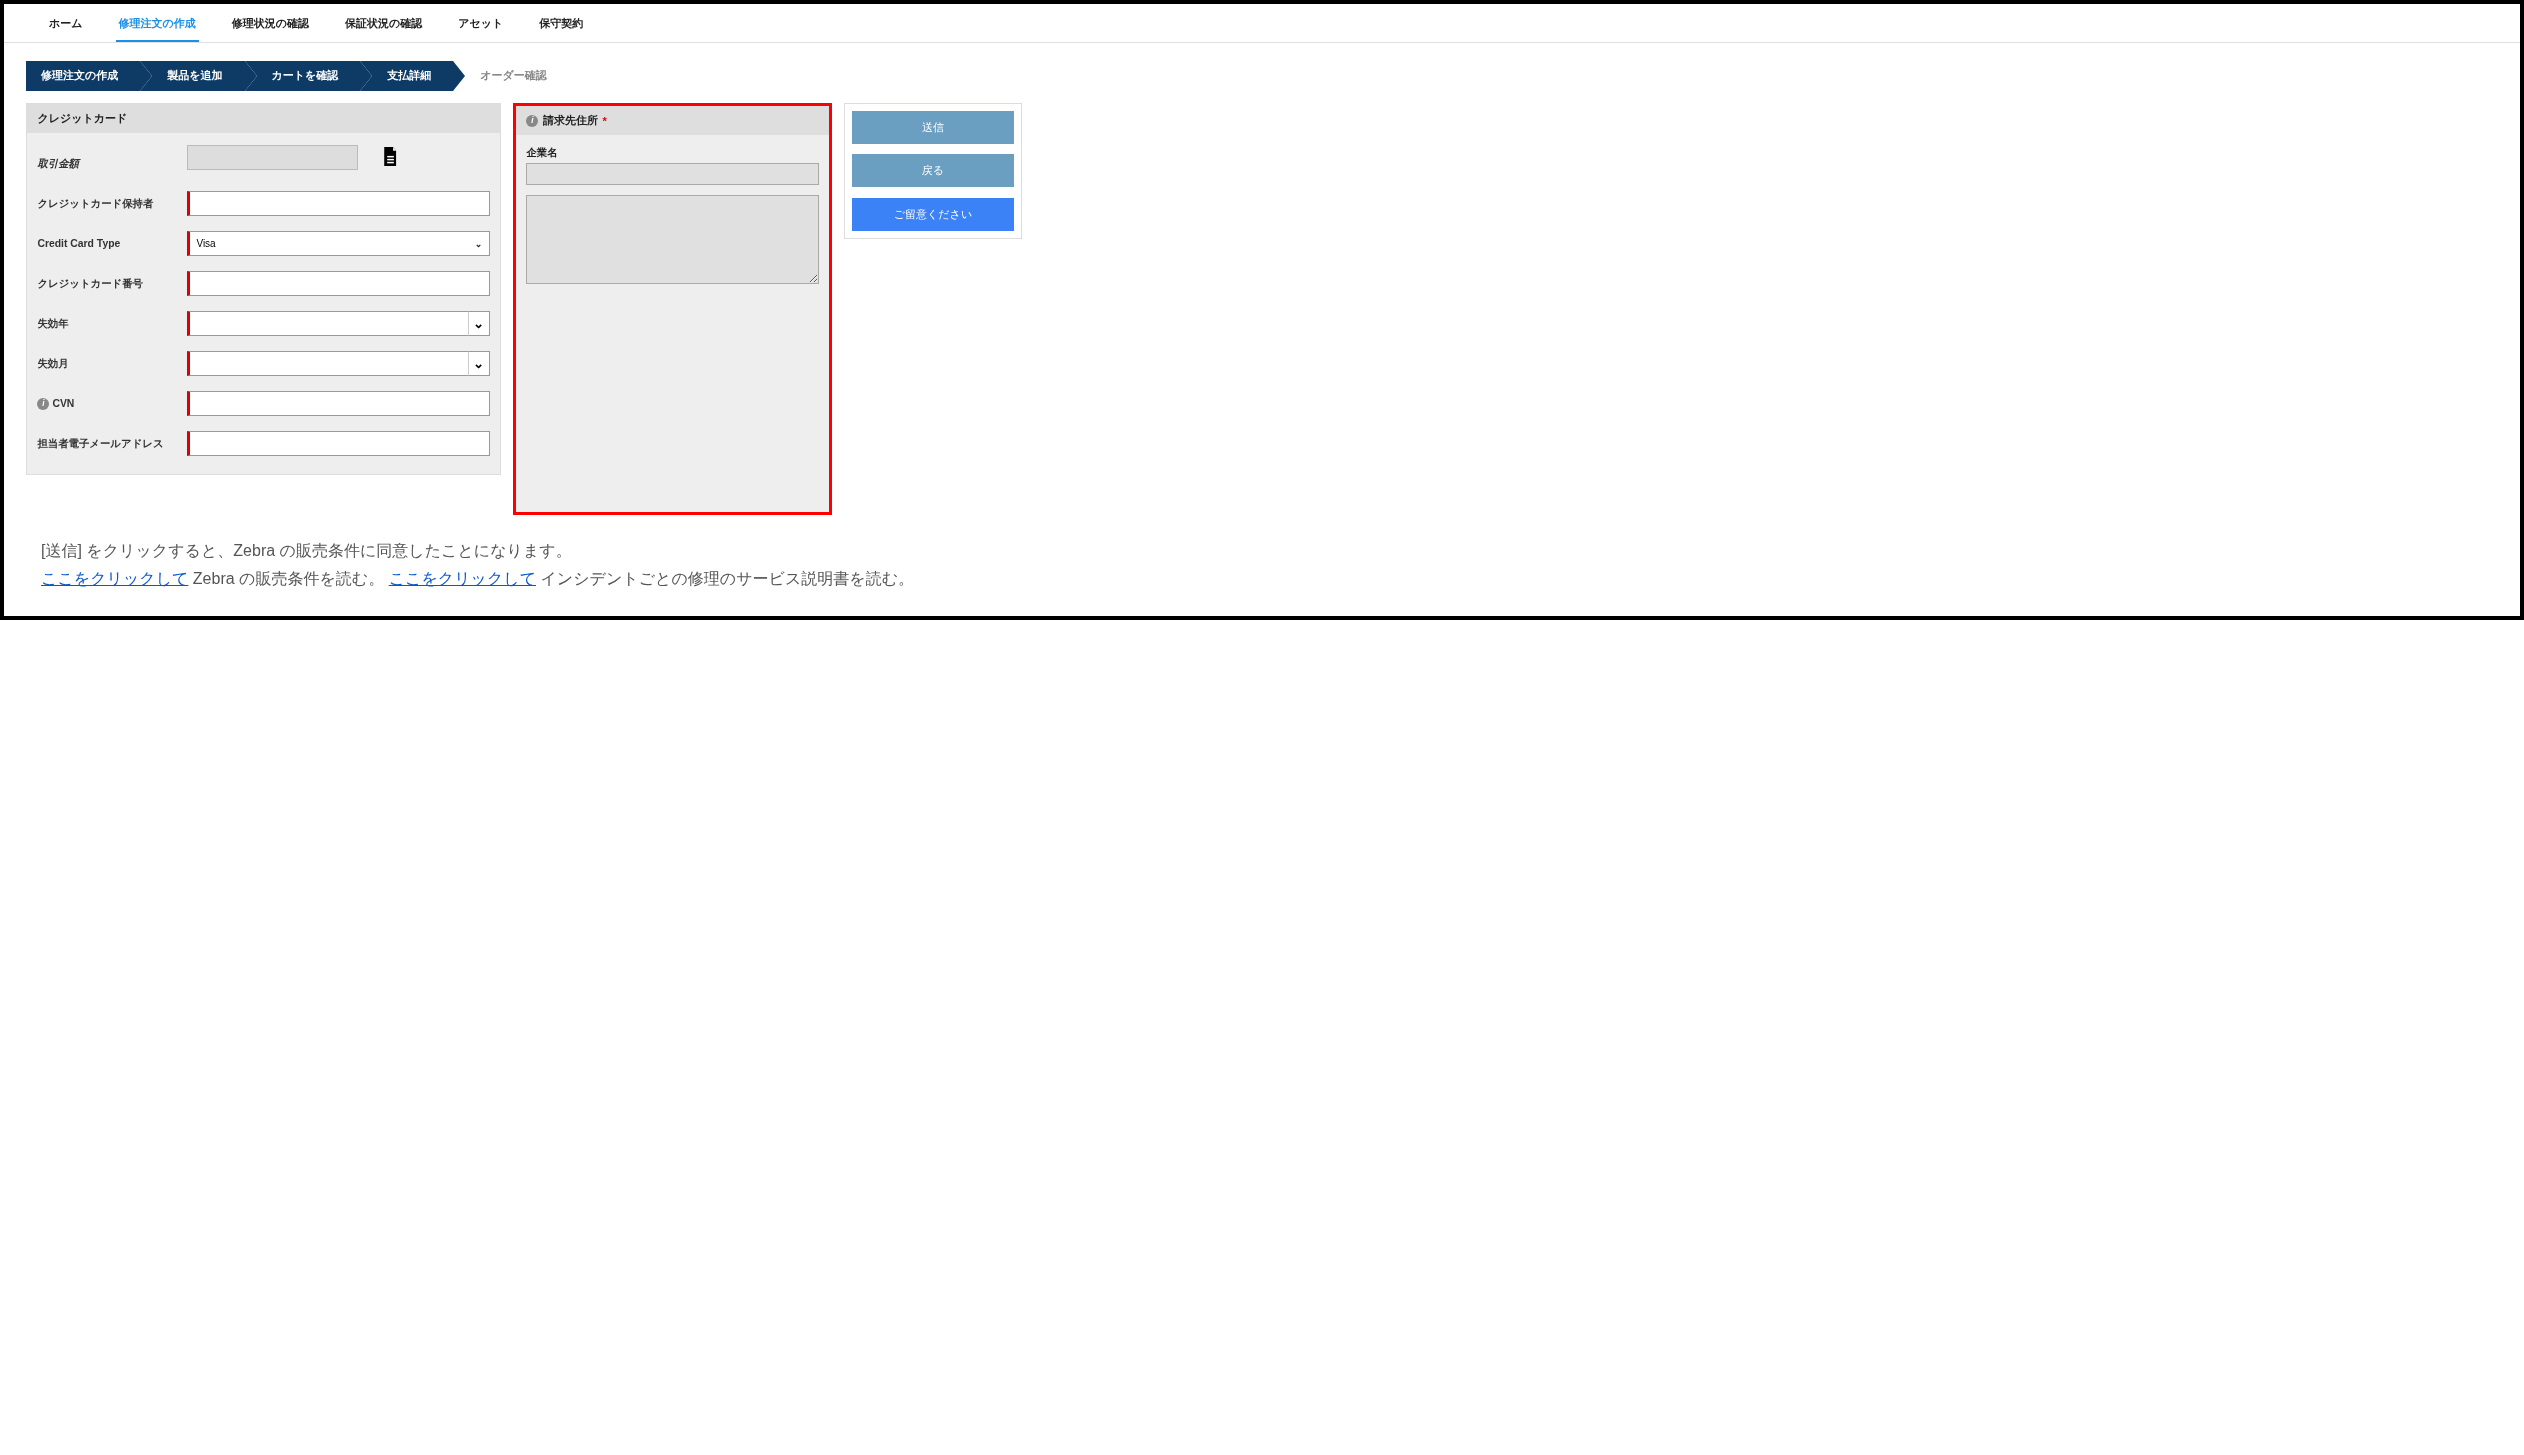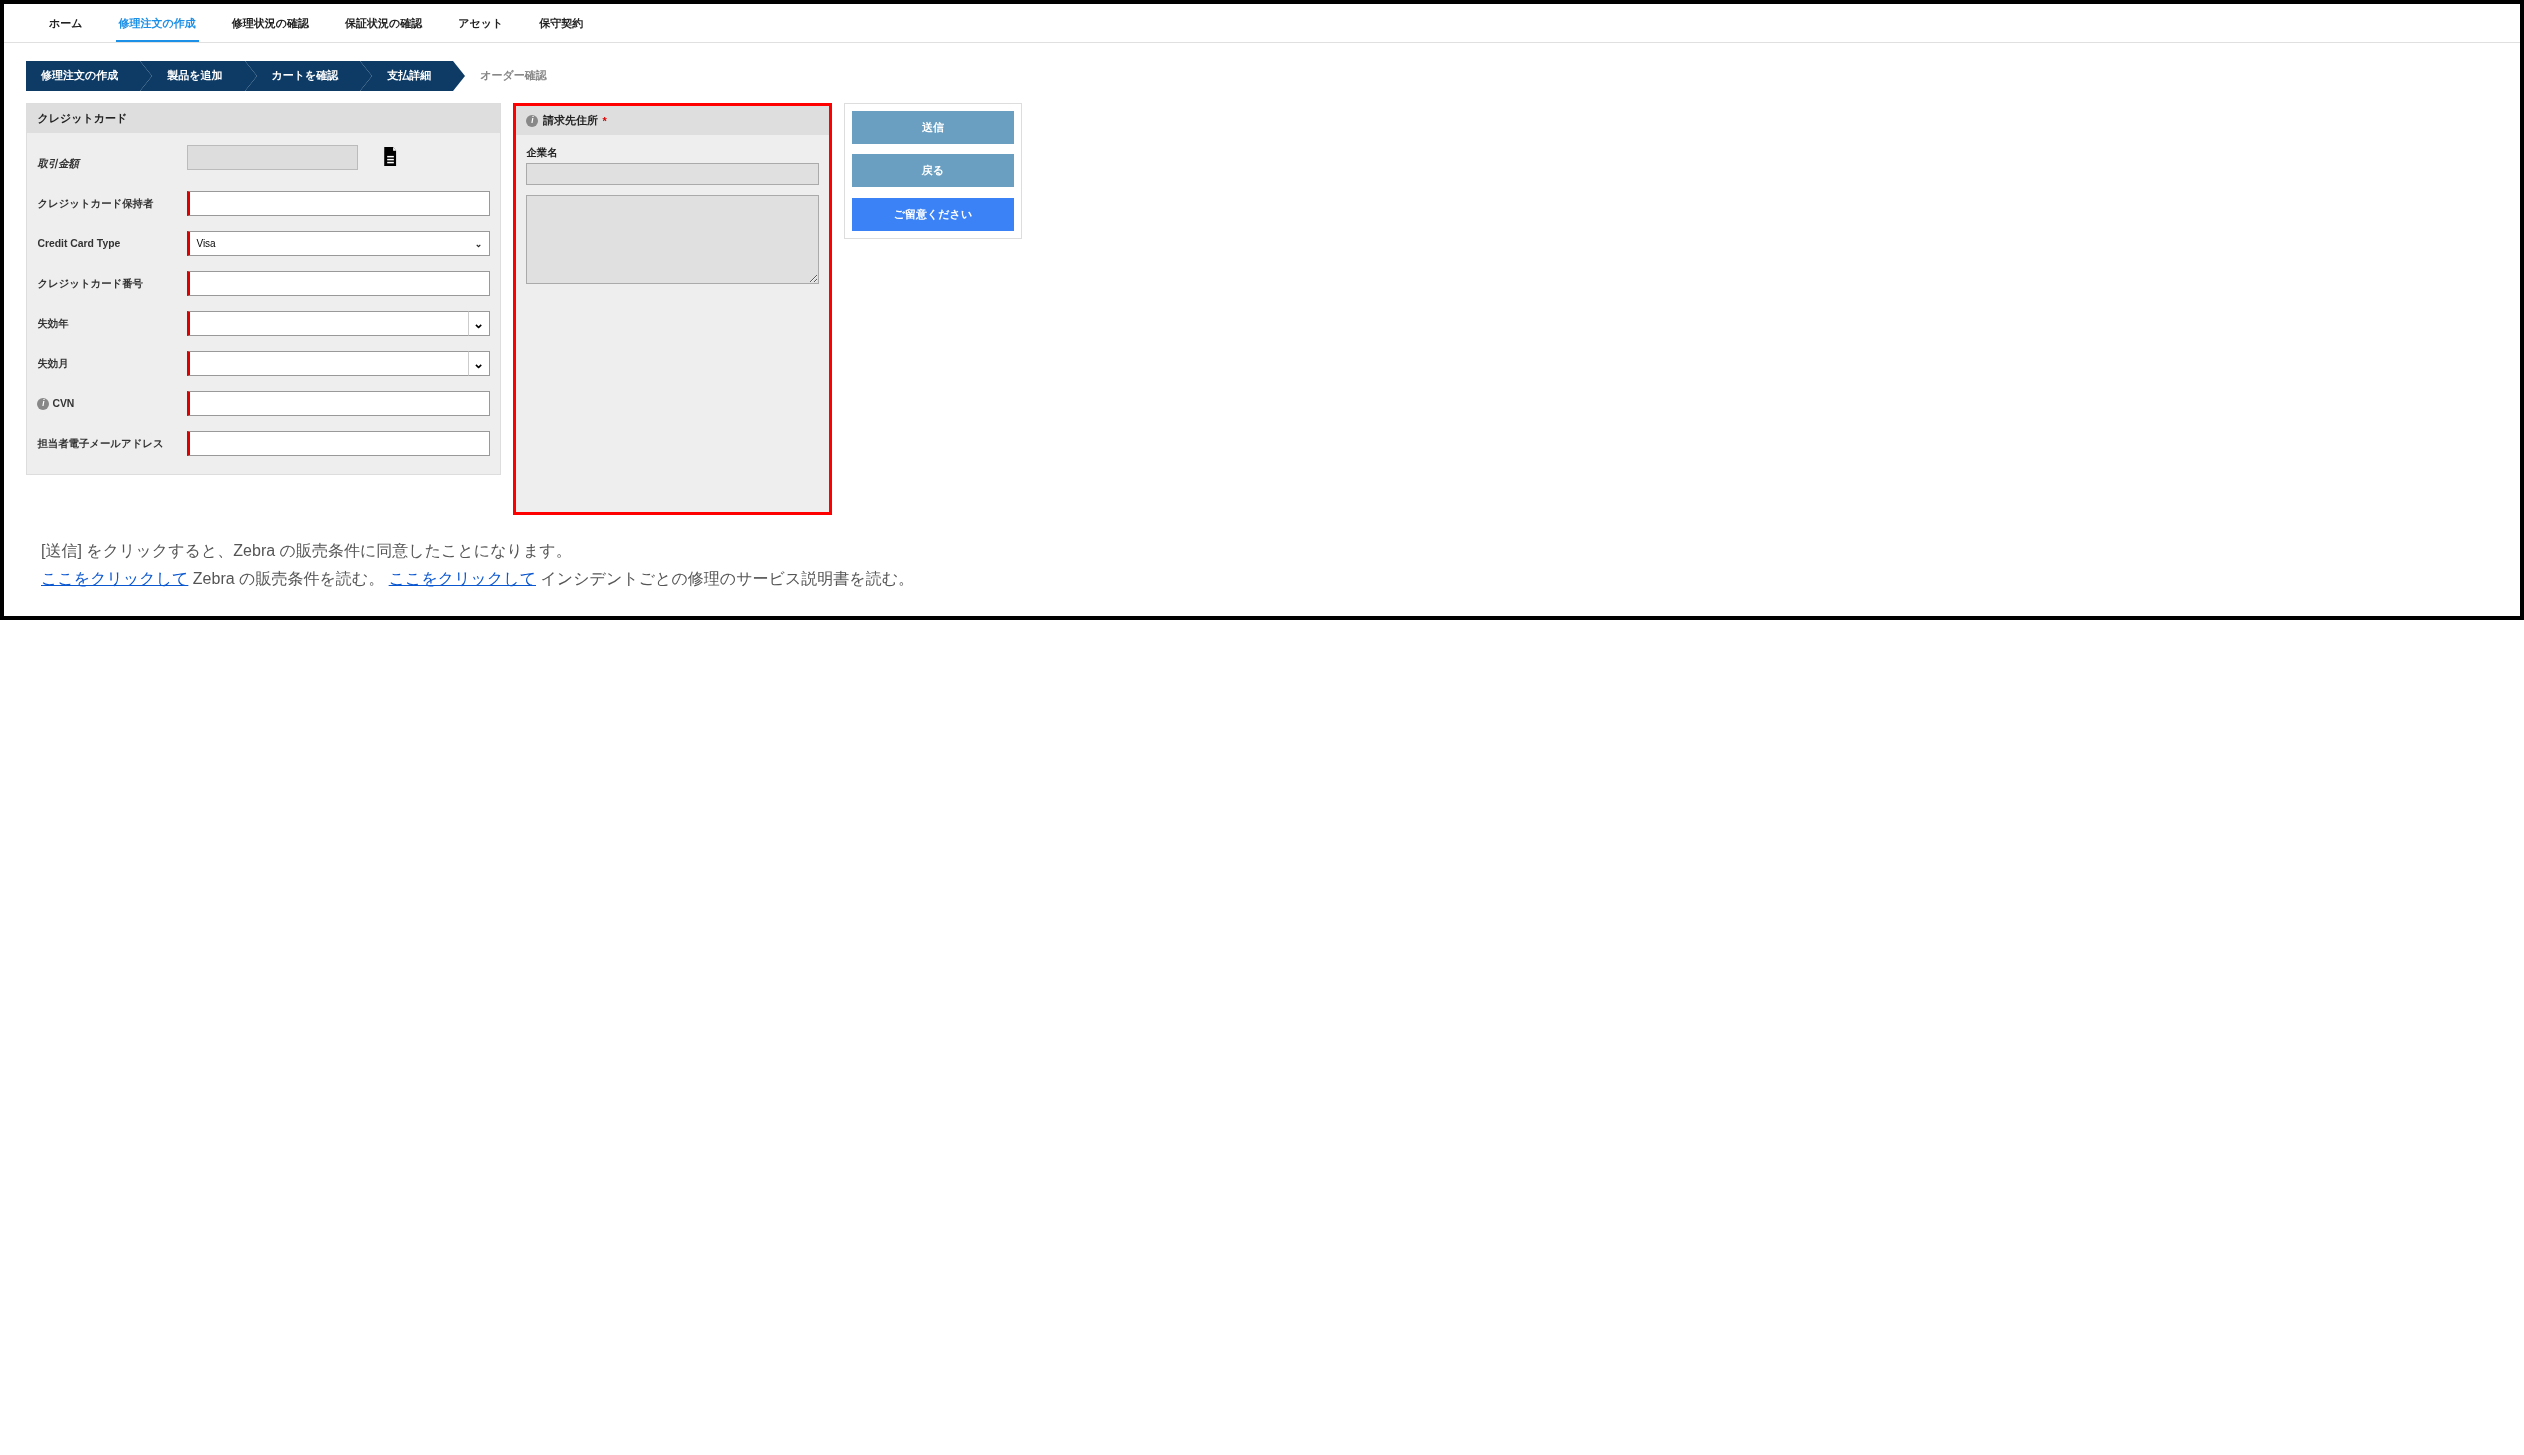--- a/index.html
+++ b/index.html
@@ -226,21 +226,21 @@
     padding: 7.4px 7.4px;
     border: 0.7px solid #ddd;
     background: #fff;
   }
   .btn {
     display: block;
     width: 100%;
     padding: 9px 0;
     text-align: center;
     color: #fff;
-    font-weight: bold;
+    font-weight: normal;
     font-size: 11px;
     margin-bottom: 10.4px;
     border: none;
     cursor: pointer;
   }
   .btn.muted { background: #6a9fc2; }
   .btn.primary { background: #3b82f6; margin-bottom: 0; }
 
   .footer {
     margin: 22px 0 0 37px;

